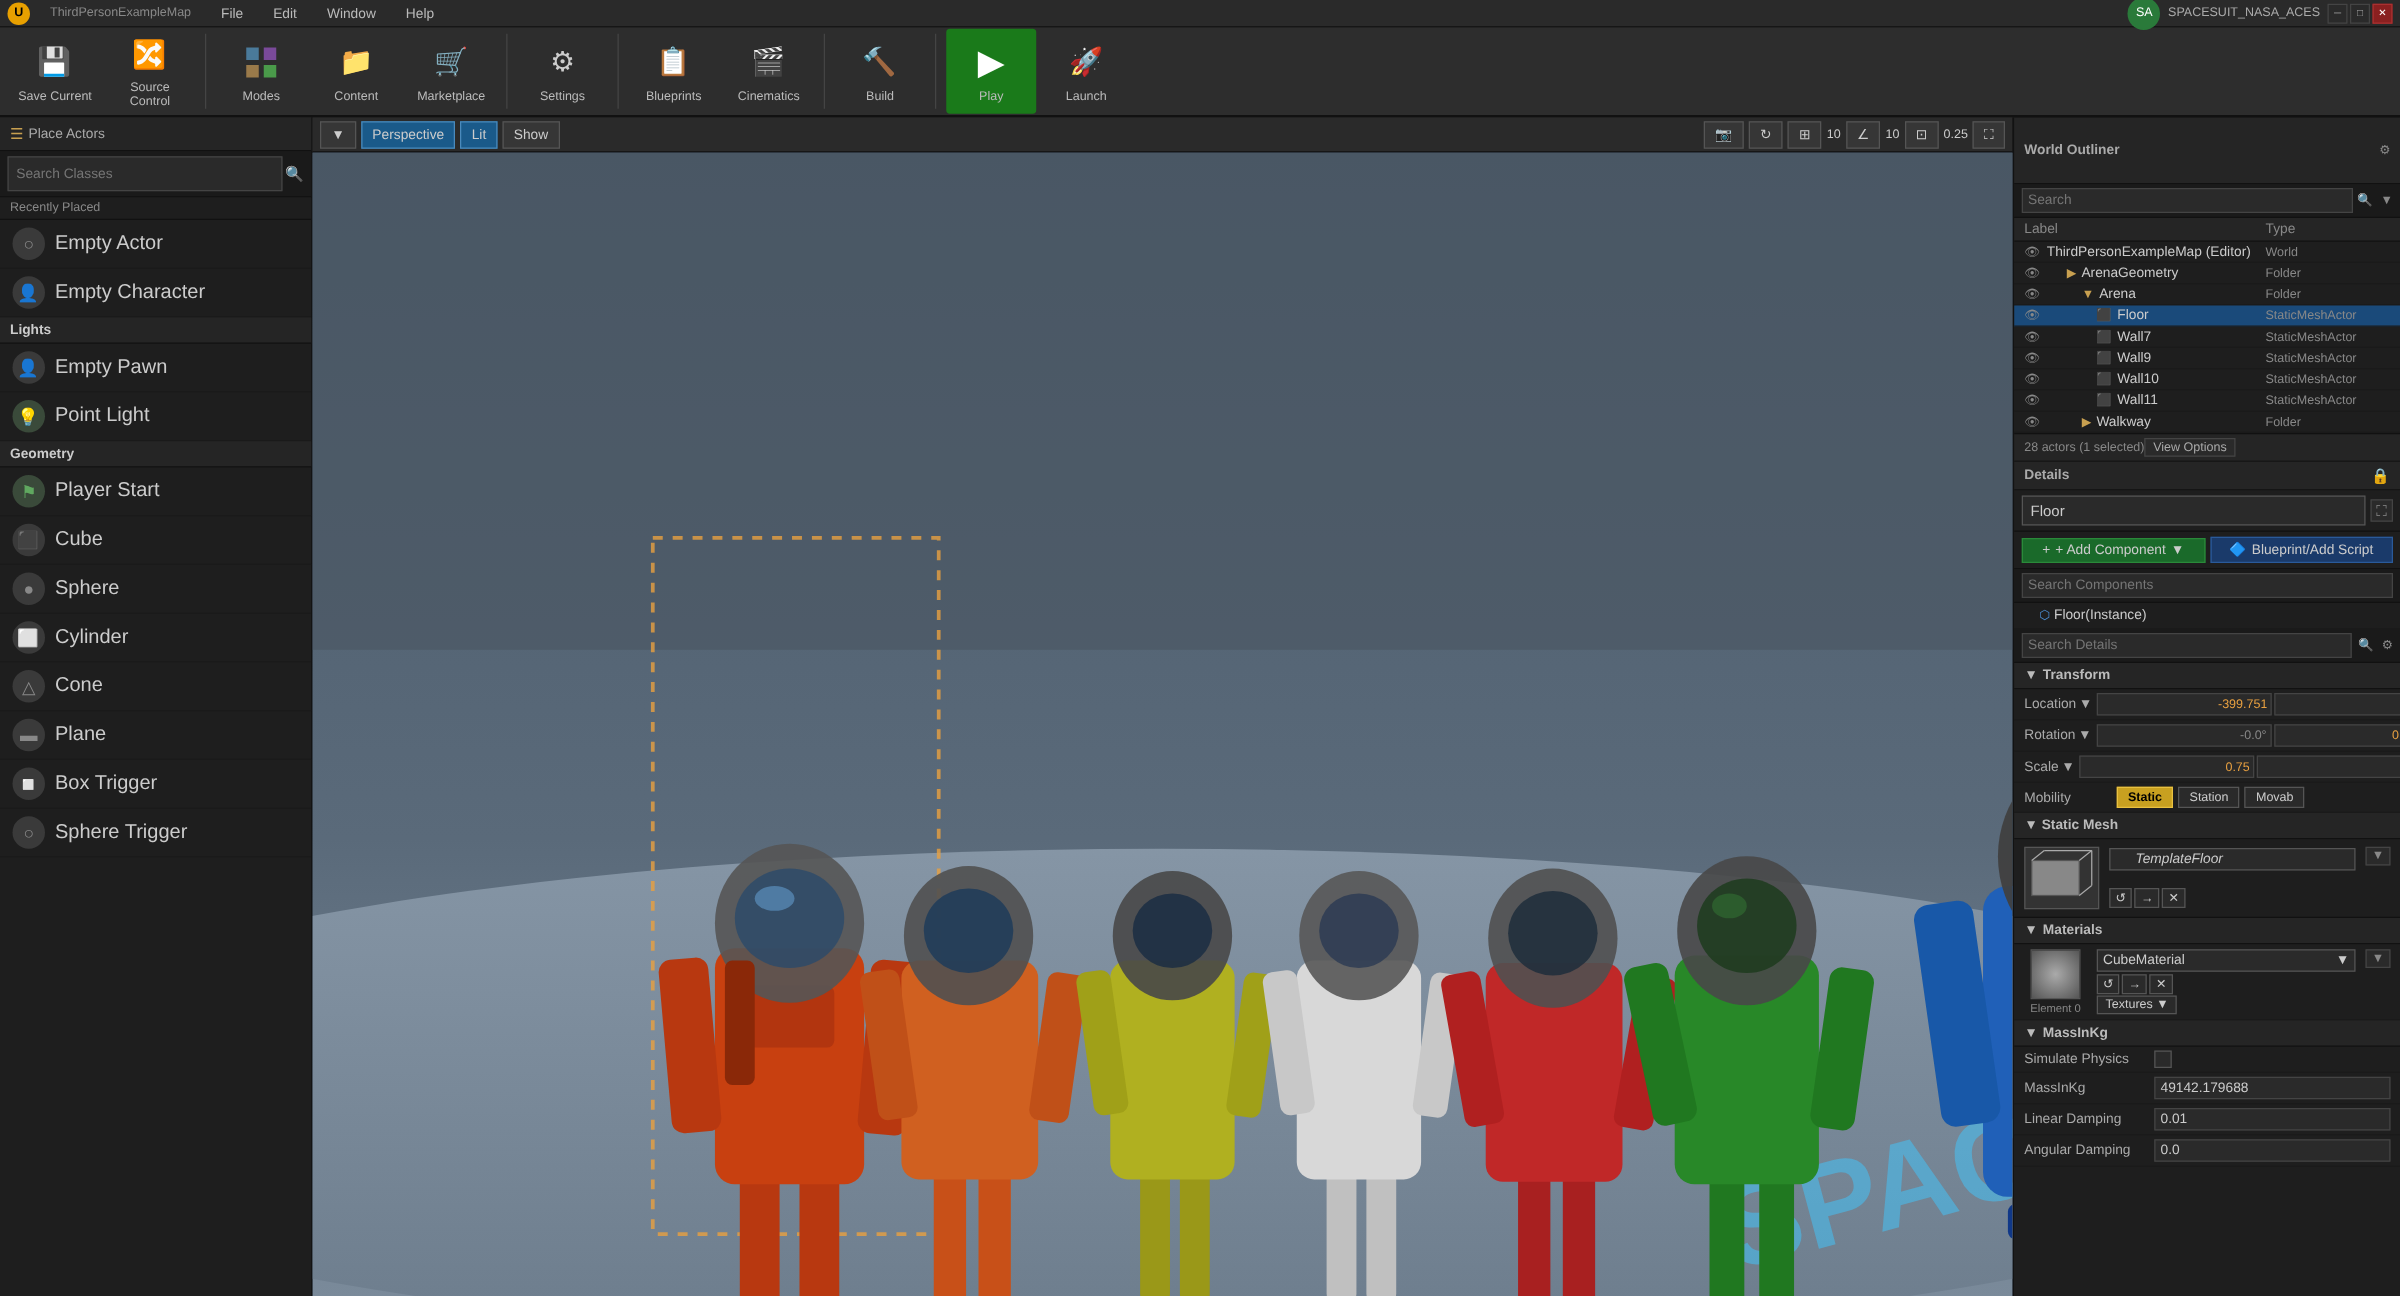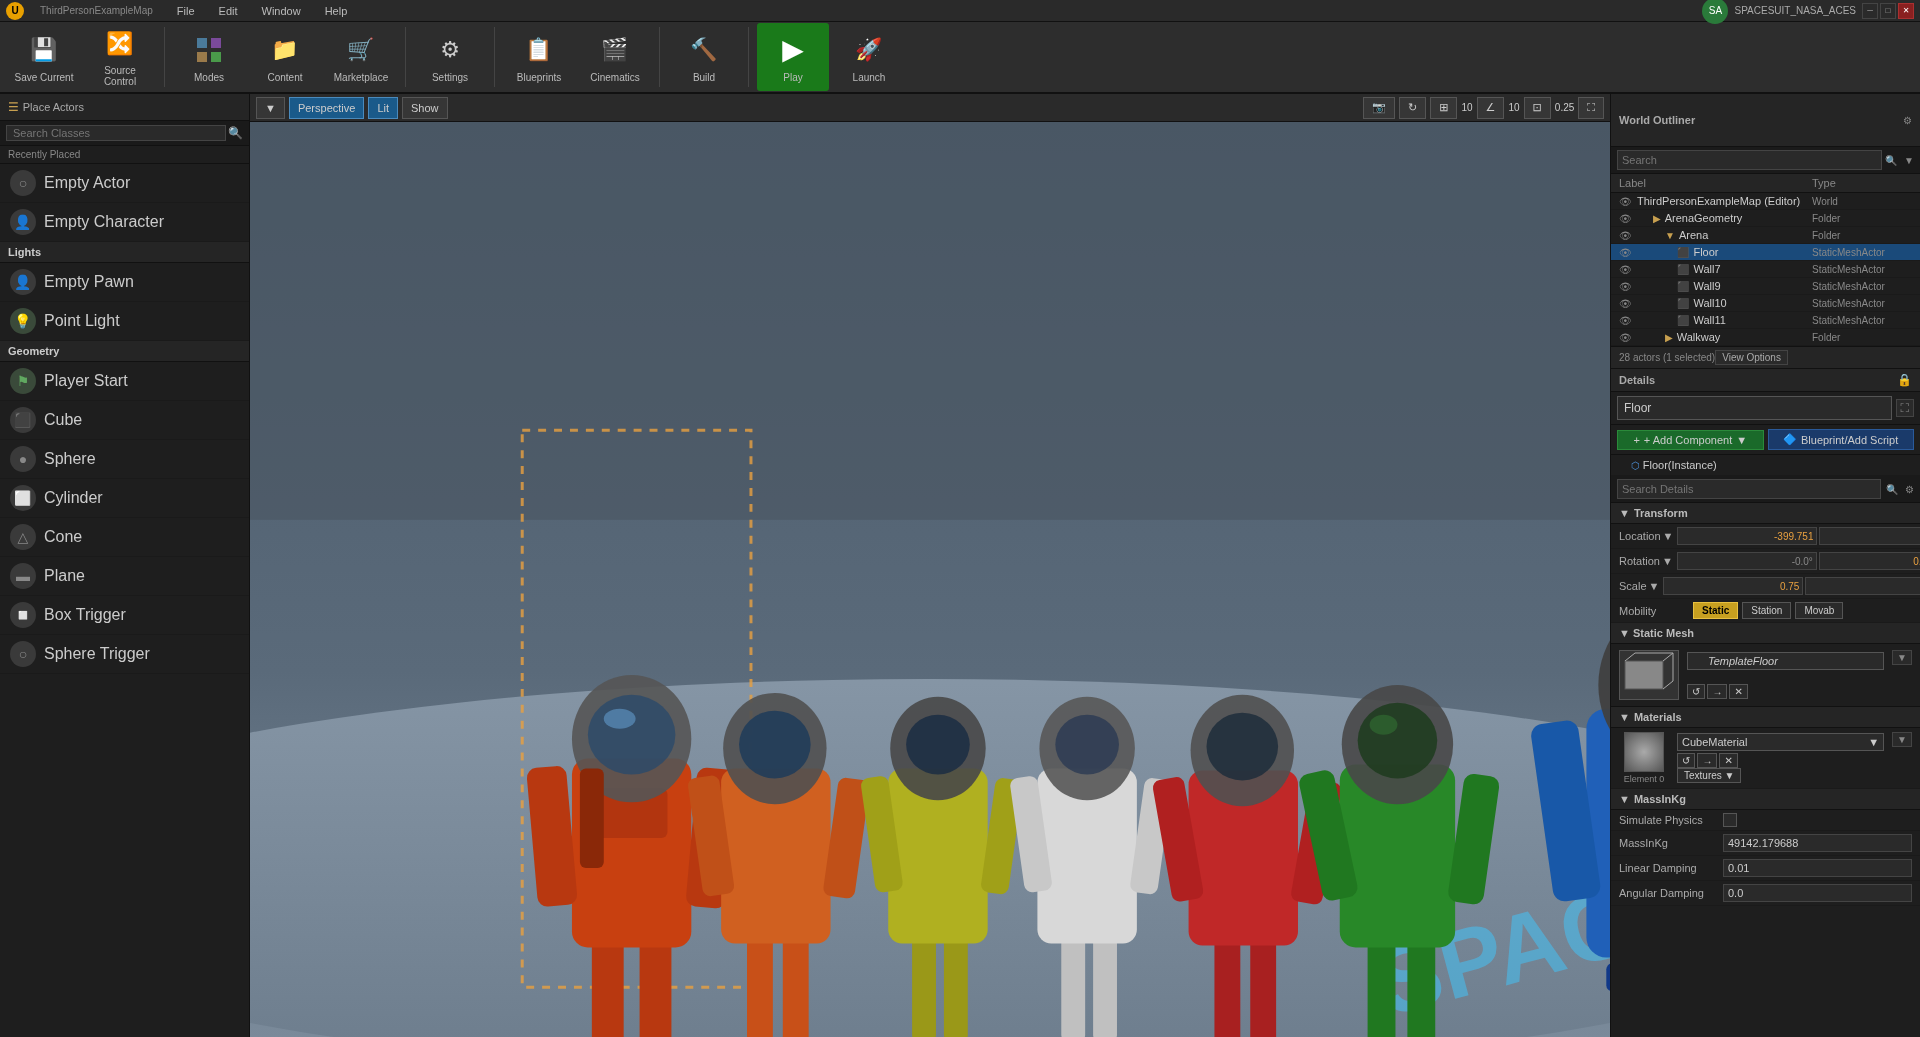--- a/index.html
+++ b/index.html
@@ -194,21 +194,21 @@
 </div>
 
 <div id="main">
 
   <div id="left-panel">
     <div id="place-actors-header">
       <span style="color:#c8a050;font-size:12px;">☰</span>
       <span>Place Actors</span>
     </div>
     <div id="search-classes">
-      <input type="text" style="flex: 1 1 0%; background: rgb(42, 42, 42); border: 1px solid rgb(68, 68, 68); color: rgb(204, 204, 204); padding: 2px 6px; font-size: 11px; height: 16px;" placeholder="Search Classes">
+      <input type="text" style="flex: 1 1 0%; background: rgb(42, 42, 42); border: 1px solid rgb(68, 68, 68); color: rgb(204, 204, 204); padding: 2px 6px; font-size: 11px; height: 28px;" placeholder="Search Classes">
       <span class="search-icon">🔍</span>
     </div>
     <div class="recently-placed">Recently Placed</div>
 
     <div class="actor-item">
       <div class="actor-icon" style="background:#3a3a3a;color:#888;">○</div>
       <span class="actor-label">Empty Actor</span>
     </div>
     <div class="actor-item">
       <div class="actor-icon" style="background:#3a3a3a;color:#888;">👤</div>
@@ -536,20 +536,23 @@
         <button class="add-component-btn">
           <span>+</span>
           <span>+ Add Component</span>
           <span>▼</span>
         </button>
         <button class="bp-add-script-btn">
           <span>🔷</span>
           <span>Blueprint/Add Script</span>
         </button>
       </div>
+      <div class="details-search">
+        <input type="text" style="flex: 1 1 0%; background: rgb(42, 42, 42); border: 1px solid rgb(68, 68, 68); color: rgb(204, 204, 204); padding: 2px 4px; font-size: 11px; height: 20px;" placeholder="Search Components">
+      </div>
       <div class="details-instance">
         <span style="color:#4a8acc;font-size:10px;">⬡</span>
         <span>Floor(Instance)</span>
       </div>
       <div class="details-search">
         <input type="text" style="flex: 1 1 0%; background: rgb(42, 42, 42); border: 1px solid rgb(68, 68, 68); color: rgb(204, 204, 204); padding: 2px 4px; font-size: 11px; height: 20px;" placeholder="Search Details">
         <span style="color:#888;font-size:10px;margin-left:2px;cursor:pointer;">🔍</span>
         <span style="color:#888;font-size:10px;margin-left:2px;cursor:pointer;">⚙</span>
       </div>
 

